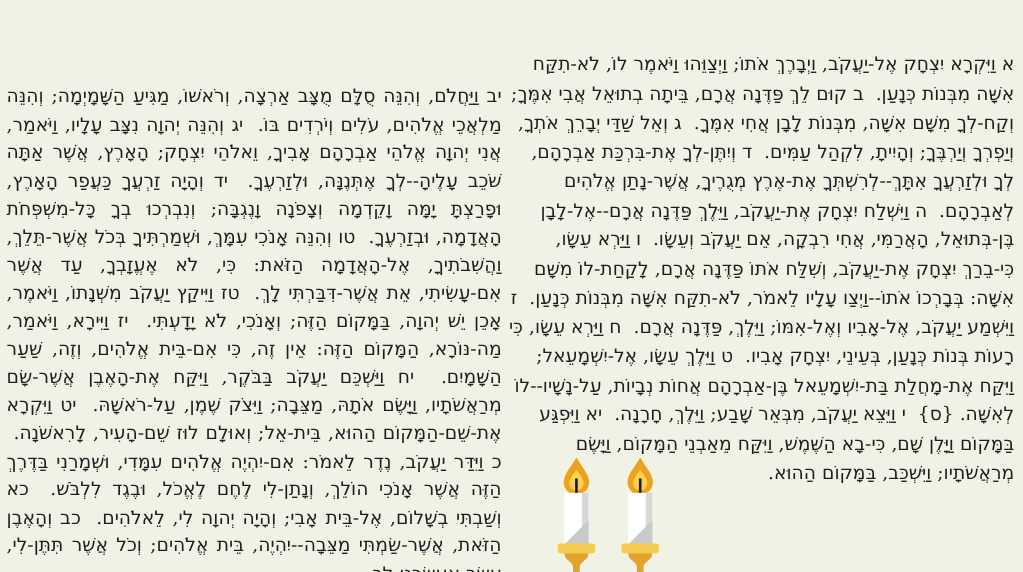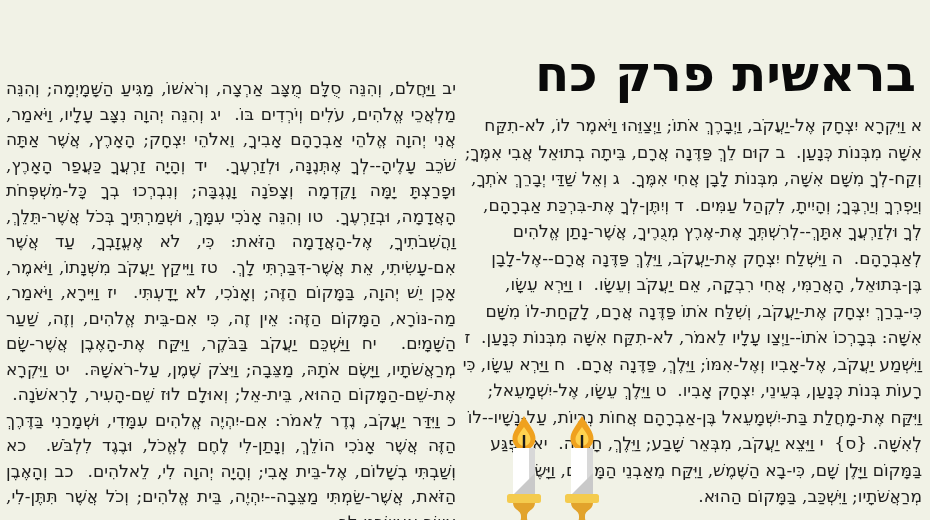--- a/index.html
+++ b/index.html
@@ -79,21 +79,20 @@
         <polygon points="31,34 37,34 37,81 31,81" fill="var(--candle-shade)"></polygon>
         <polygon points="15,81 37,59 37,81" fill="var(--candle-shade-dark)"></polygon>
         <rect x="9" y="80" width="34" height="9" rx="2.5" fill="var(--rim)"></rect>
         <path d="M15,89 h22 c0,7 -8,7 -8,13 v2 c0,7 11,5 12,12 h-30 c1,-7 12,-5 12,-12 v-2 c0,-6 -8,-6 -8,-13 z" fill="var(--holder)"></path>
         <rect x="5" y="112" width="42" height="10" rx="3" fill="var(--holder)"></rect>
       </symbol>
     </defs>
   </svg>
 
   <div class="col-right">
-    <h1 class="chapter-title">בראשית פרק כח</h1>
     <p class="verses" id="verses-right">א וַיִּקְרָא יִצְחָק אֶל-יַעֲקֹב, וַיְבָרֶךְ אֹתוֹ; וַיְצַוֵּהוּ וַיֹּאמֶר לוֹ, לֹא-תִקַּח אִשָּׁה מִבְּנוֹת כְּנָעַן.&nbsp; ב קוּם לֵךְ פַּדֶּנָה אֲרָם, בֵּיתָה בְתוּאֵל אֲבִי אִמֶּךָ; וְקַח-לְךָ מִשָּׁם אִשָּׁה, מִבְּנוֹת לָבָן אֲחִי אִמֶּךָ.&nbsp; ג וְאֵל שַׁדַּי יְבָרֵךְ אֹתְךָ, וְיַפְרְךָ וְיַרְבֶּךָ; וְהָיִיתָ, לִקְהַל עַמִּים.&nbsp; ד וְיִתֶּן-לְךָ אֶת-בִּרְכַּת אַבְרָהָם, לְךָ וּלְזַרְעֲךָ אִתָּךְ--לְרִשְׁתְּךָ אֶת-אֶרֶץ מְגֻרֶיךָ, אֲשֶׁר-נָתַן אֱלֹהִים לְאַבְרָהָם.&nbsp; ה וַיִּשְׁלַח יִצְחָק אֶת-יַעֲקֹב, וַיֵּלֶךְ פַּדֶּנָה אֲרָם--אֶל-לָבָן בֶּן-בְּתוּאֵל, הָאֲרַמִּי, אֲחִי רִבְקָה, אֵם יַעֲקֹב וְעֵשָׂו.&nbsp; ו וַיַּרְא עֵשָׂו, כִּי-בֵרַךְ יִצְחָק אֶת-יַעֲקֹב, וְשִׁלַּח אֹתוֹ פַּדֶּנָה אֲרָם, לָקַחַת-לוֹ מִשָּׁם אִשָּׁה:  בְּבָרְכוֹ אֹתוֹ--וַיְצַו עָלָיו לֵאמֹר, לֹא-תִקַּח אִשָּׁה מִבְּנוֹת כְּנָעַן.&nbsp; ז וַיִּשְׁמַע יַעֲקֹב, אֶל-אָבִיו וְאֶל-אִמּוֹ; וַיֵּלֶךְ, פַּדֶּנָה אֲרָם.&nbsp; ח וַיַּרְא עֵשָׂו, כִּי רָעוֹת בְּנוֹת כְּנָעַן, בְּעֵינֵי, יִצְחָק אָבִיו.&nbsp; ט וַיֵּלֶךְ עֵשָׂו, אֶל-יִשְׁמָעֵאל; וַיִּקַּח אֶת-מָחֲלַת בַּת-יִשְׁמָעֵאל בֶּן-אַבְרָהָם אֲחוֹת נְבָיוֹת, עַל-נָשָׁיו--לוֹ לְאִשָּׁה. {ס}&nbsp; י וַיֵּצֵא יַעֲקֹב, מִבְּאֵר שָׁבַע; וַיֵּלֶךְ, חָרָנָה.&nbsp; יא וַיִּפְגַּע בַּמָּקוֹם וַיָּלֶן שָׁם, כִּי-בָא הַשֶּׁמֶשׁ, וַיִּקַּח מֵאַבְנֵי הַמָּקוֹם, וַיָּשֶׂם מְרַאֲשֹׁתָיו; וַיִּשְׁכַּב, בַּמָּקוֹם הַהוּא.</p>
   </div>
 
   <div class="col-left">
     <p class="verses" id="verses-left">יב וַיַּחֲלֹם, וְהִנֵּה סֻלָּם מֻצָּב אַרְצָה, וְרֹאשׁוֹ, מַגִּיעַ הַשָּׁמָיְמָה; וְהִנֵּה מַלְאֲכֵי אֱלֹהִים, עֹלִים וְיֹרְדִים בּוֹ.&nbsp; יג וְהִנֵּה יְהוָה נִצָּב עָלָיו, וַיֹּאמַר, אֲנִי יְהוָה אֱלֹהֵי אַבְרָהָם אָבִיךָ, וֵאלֹהֵי יִצְחָק; הָאָרֶץ, אֲשֶׁר אַתָּה שֹׁכֵב עָלֶיהָ--לְךָ אֶתְּנֶנָּה, וּלְזַרְעֶךָ.&nbsp; יד וְהָיָה זַרְעֲךָ כַּעֲפַר הָאָרֶץ, וּפָרַצְתָּ יָמָּה וָקֵדְמָה וְצָפֹנָה וָנֶגְבָּה; וְנִבְרְכוּ בְךָ כָּל-מִשְׁפְּחֹת הָאֲדָמָה, וּבְזַרְעֶךָ.&nbsp; טו וְהִנֵּה אָנֹכִי עִמָּךְ, וּשְׁמַרְתִּיךָ בְּכֹל אֲשֶׁר-תֵּלֵךְ, וַהֲשִׁבֹתִיךָ, אֶל-הָאֲדָמָה הַזֹּאת:  כִּי, לֹא אֶעֱזָבְךָ, עַד אֲשֶׁר אִם-עָשִׂיתִי, אֵת אֲשֶׁר-דִּבַּרְתִּי לָךְ.&nbsp; טז וַיִּיקַץ יַעֲקֹב מִשְּׁנָתוֹ, וַיֹּאמֶר, אָכֵן יֵשׁ יְהוָה, בַּמָּקוֹם הַזֶּה; וְאָנֹכִי, לֹא יָדָעְתִּי.&nbsp; יז וַיִּירָא, וַיֹּאמַר, מַה-נּוֹרָא, הַמָּקוֹם הַזֶּה:  אֵין זֶה, כִּי אִם-בֵּית אֱלֹהִים, וְזֶה, שַׁעַר הַשָּׁמָיִם.&nbsp; יח וַיַּשְׁכֵּם יַעֲקֹב בַּבֹּקֶר, וַיִּקַּח אֶת-הָאֶבֶן אֲשֶׁר-שָׂם מְרַאֲשֹׁתָיו, וַיָּשֶׂם אֹתָהּ, מַצֵּבָה; וַיִּצֹק שֶׁמֶן, עַל-רֹאשָׁהּ.&nbsp; יט וַיִּקְרָא אֶת-שֵׁם-הַמָּקוֹם הַהוּא, בֵּית-אֵל; וְאוּלָם לוּז שֵׁם-הָעִיר, לָרִאשֹׁנָה.&nbsp; כ וַיִּדַּר יַעֲקֹב, נֶדֶר לֵאמֹר:  אִם-יִהְיֶה אֱלֹהִים עִמָּדִי, וּשְׁמָרַנִי בַּדֶּרֶךְ הַזֶּה אֲשֶׁר אָנֹכִי הוֹלֵךְ, וְנָתַן-לִי לֶחֶם לֶאֱכֹל, וּבֶגֶד לִלְבֹּשׁ.&nbsp; כא וְשַׁבְתִּי בְשָׁלוֹם, אֶל-בֵּית אָבִי; וְהָיָה יְהוָה לִי, לֵאלֹהִים.&nbsp; כב וְהָאֶבֶן הַזֹּאת, אֲשֶׁר-שַׂמְתִּי מַצֵּבָה--יִהְיֶה, בֵּית אֱלֹהִים; וְכֹל אֲשֶׁר תִּתֶּן-לִי, עַשֵּׂר אֲעַשְּׂרֶנּוּ לָךְ.</p>
   </div>
 
   <div class="candles">
     <svg class="candle" viewBox="0 0 52 116">
         <use href="#candle-symbol"></use>

